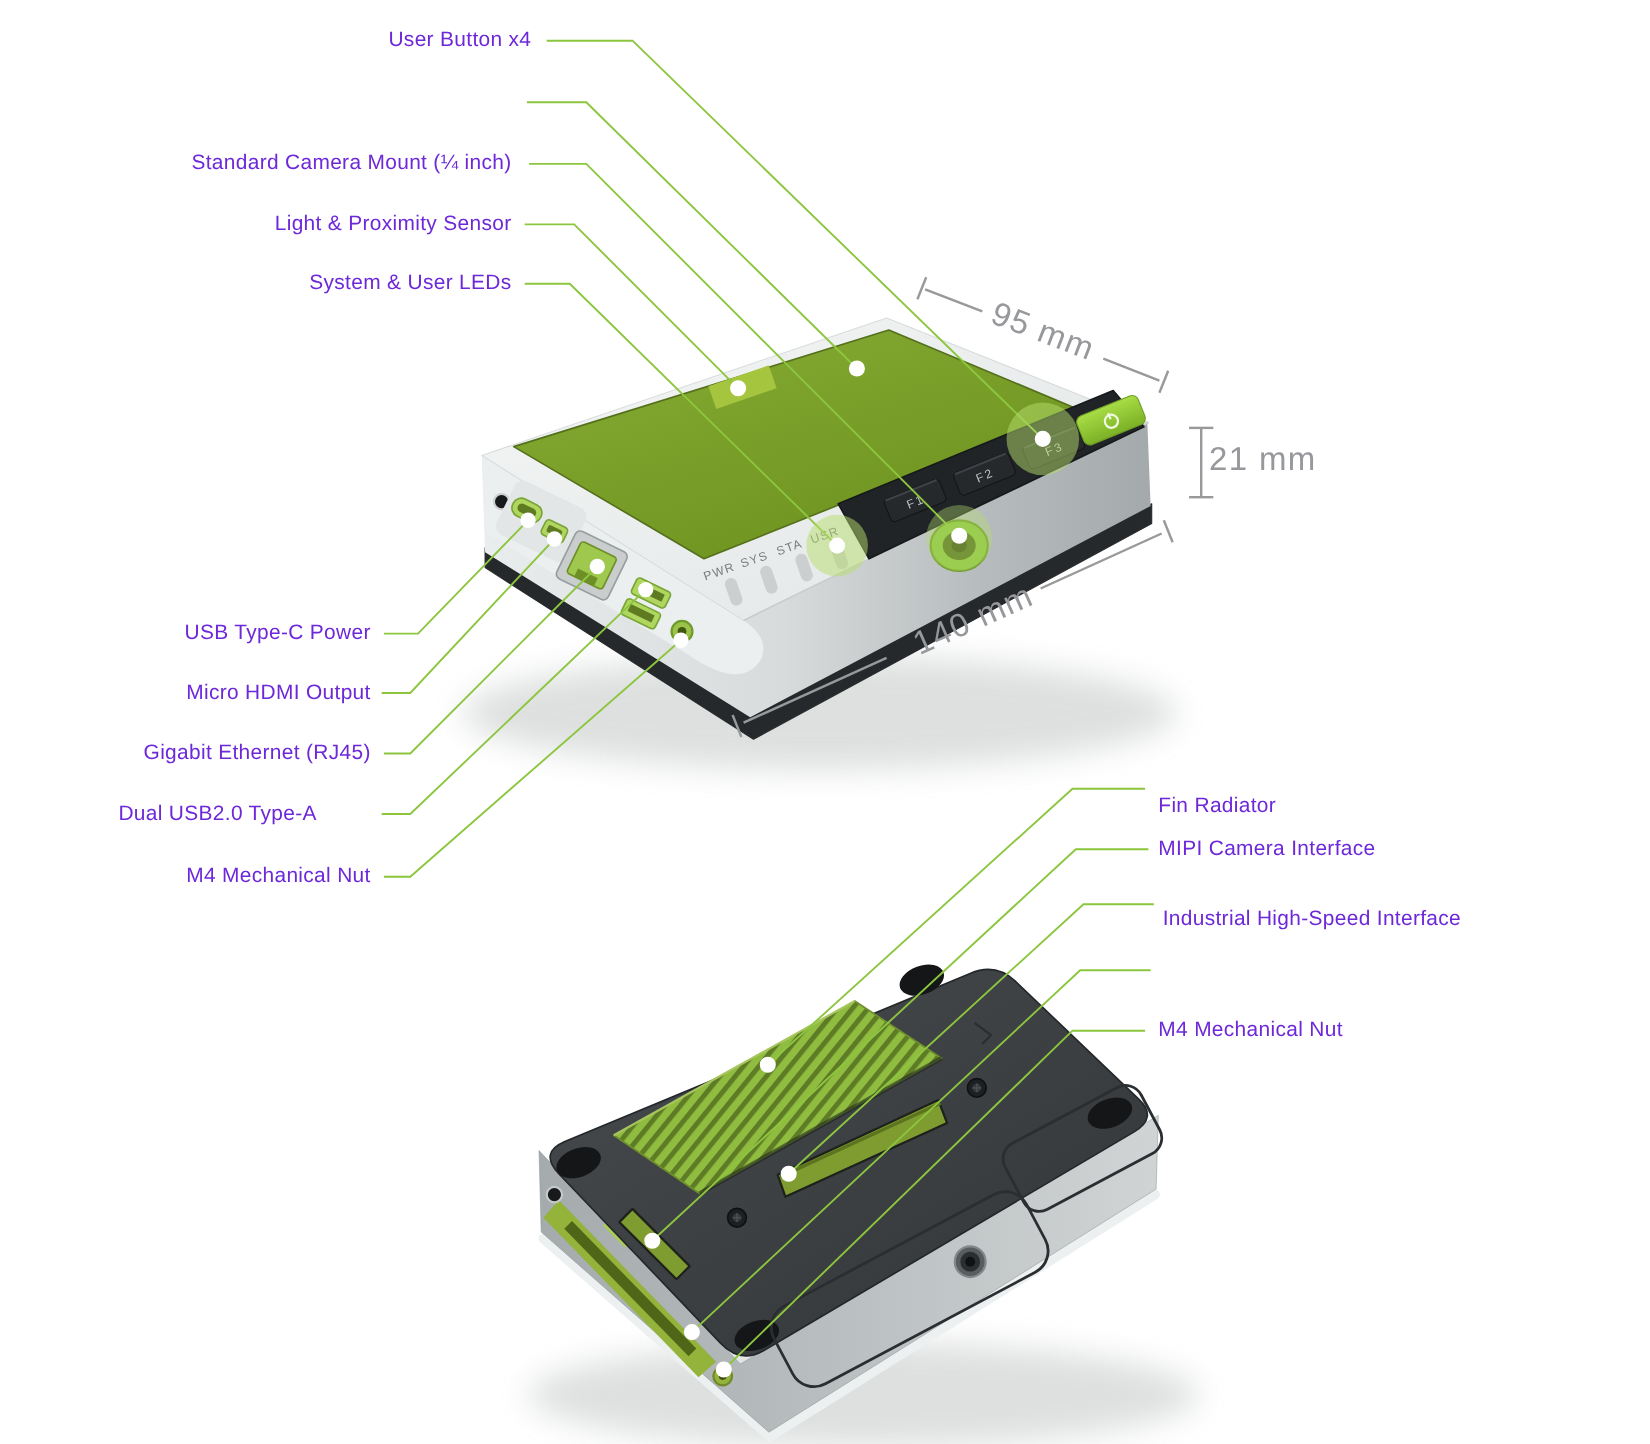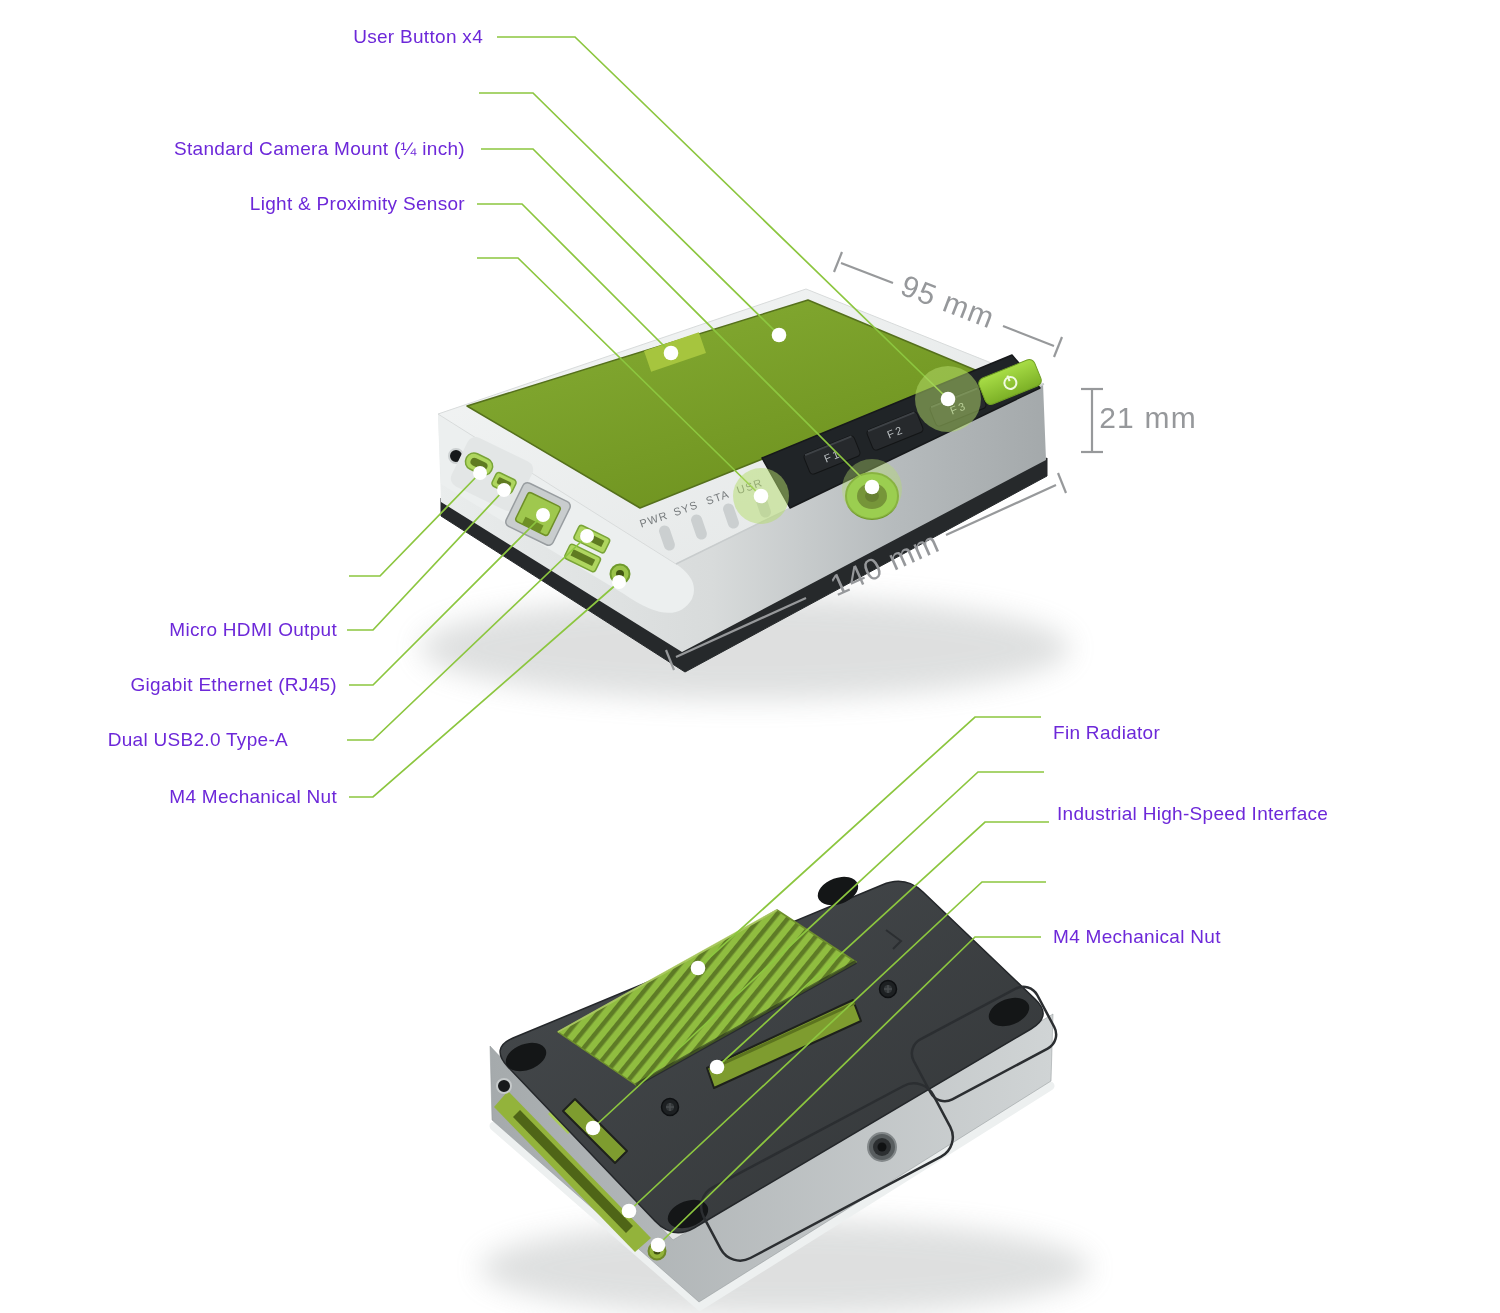--- a/index.html
+++ b/index.html
@@ -272,27 +272,30 @@
       <line x1="1092" y1="389" x2="1092" y2="452"></line>
       <line x1="1081" y1="389" x2="1103" y2="389"></line>
       <line x1="1081" y1="452" x2="1103" y2="452"></line>
     </g>
   </g>
 </svg>
 
 <div class="lbl r" style="right:1017px;top:20px;">User Button x4</div>
 <div class="lbl r" style="right:1035px;top:132px;">Standard Camera Mount (¼ inch)</div>
 <div class="lbl r" style="right:1035px;top:187px;text-align:center;">Light &amp; Proximity Sensor</div>
-
+<div class="lbl r" style="right:1035px;top:241px;">System &amp; User LEDs</div>
+
+<div class="lbl r" style="right:1163px;top:559px;">USB Type-C Power</div>
 <div class="lbl r" style="right:1163px;top:613px;margin-left:24px;">Micro HDMI Output</div>
 <div class="lbl r" style="right:1163px;top:668px;margin-left:24px;">Gigabit Ethernet (RJ45)</div>
 <div class="lbl r" style="right:1212px;top:723px;">Dual USB2.0 Type-A</div>
 <div class="lbl r" style="right:1163px;top:780px;">M4 Mechanical Nut</div>
 
 <div class="lbl" style="left:1053px;top:700px;margin-top:16px;">Fin Radiator</div>
-<div class="lbl" style="left:1057px;top:797px;">Industrial High-Speed Interface</div>
+<div class="lbl" style="left:1053px;top:755px;">MIPI Camera Interface</div>
+<div class="lbl" style="left:1057px;top:819px;">Industrial High-Speed Interface</div>
 <div class="lbl" style="left:1053px;top:920px;">M4 Mechanical Nut</div>
 
 <div class="dim rot95" style="left:948px;top:302px;">95 mm</div>
 <div class="dim" style="left:1148px;top:418px;">21 mm</div>
 <div class="dim rot140" style="left:885px;top:564px;">140 mm</div>
 
 </div>
 
 </body></html>

